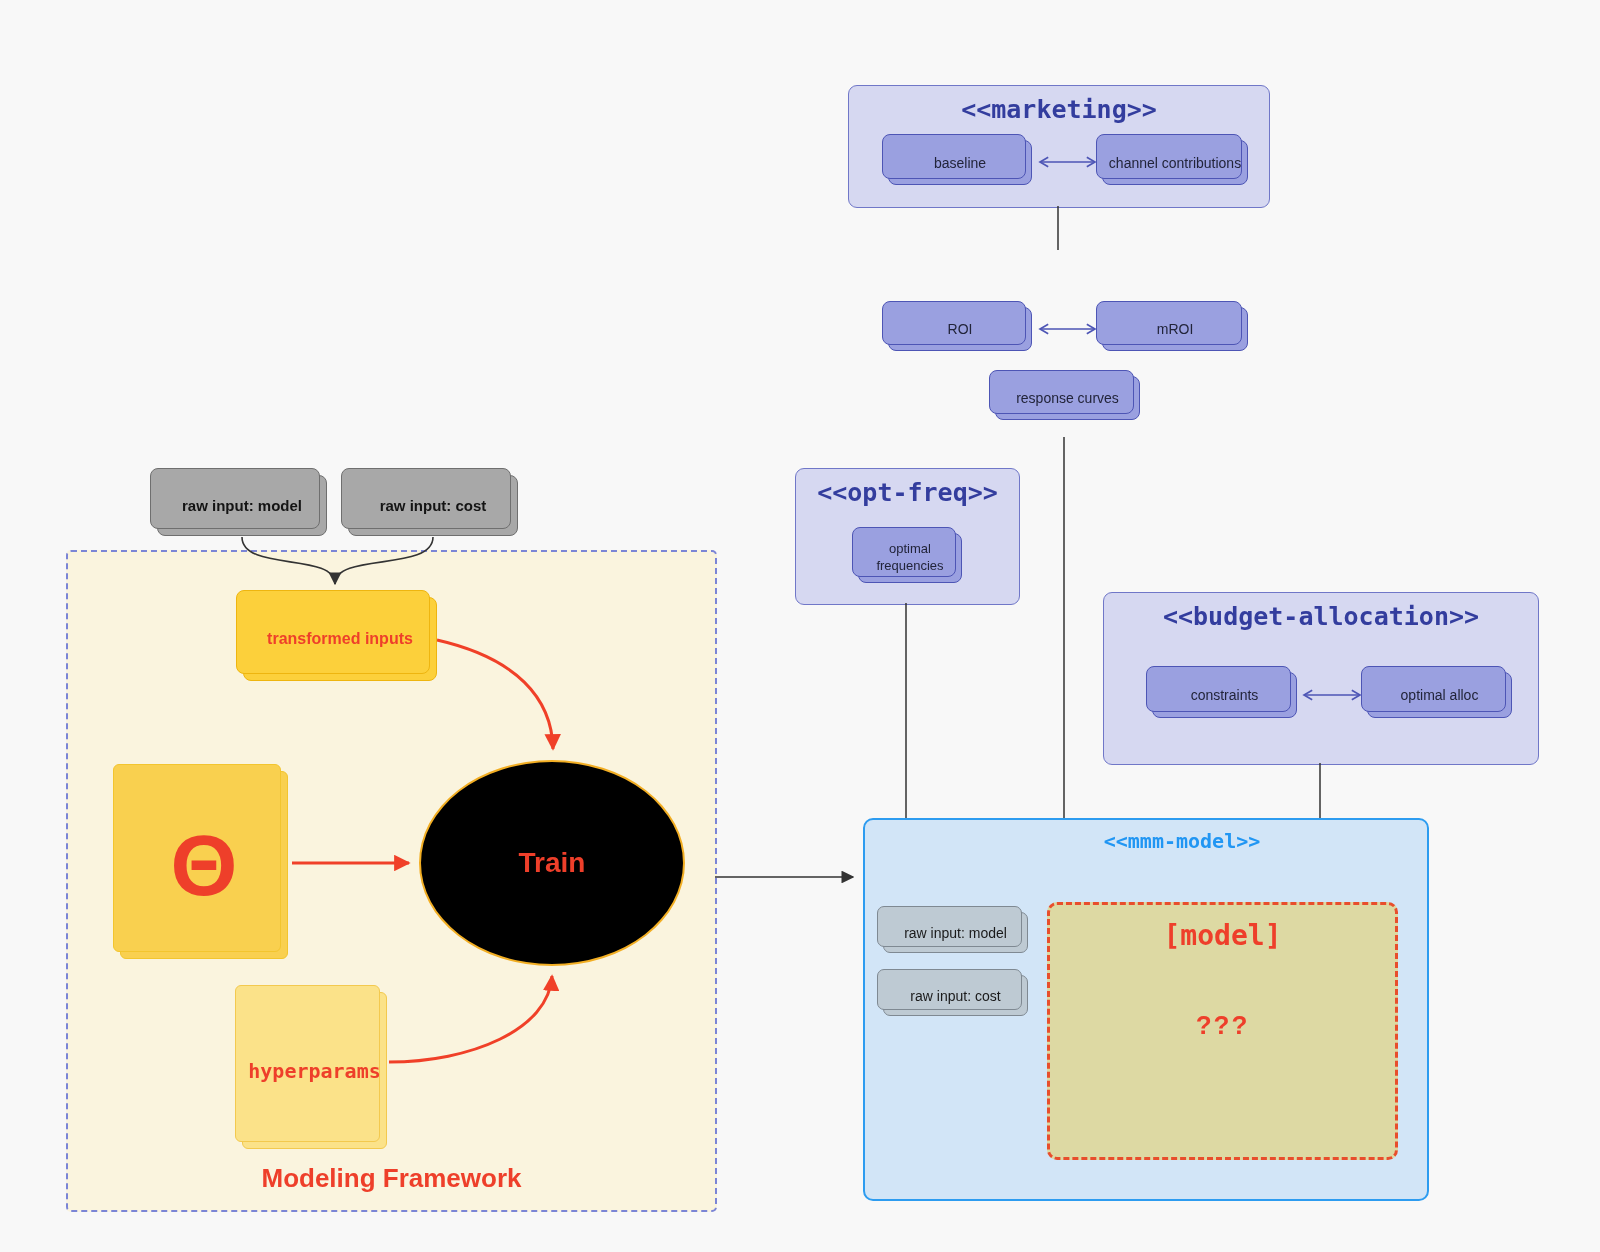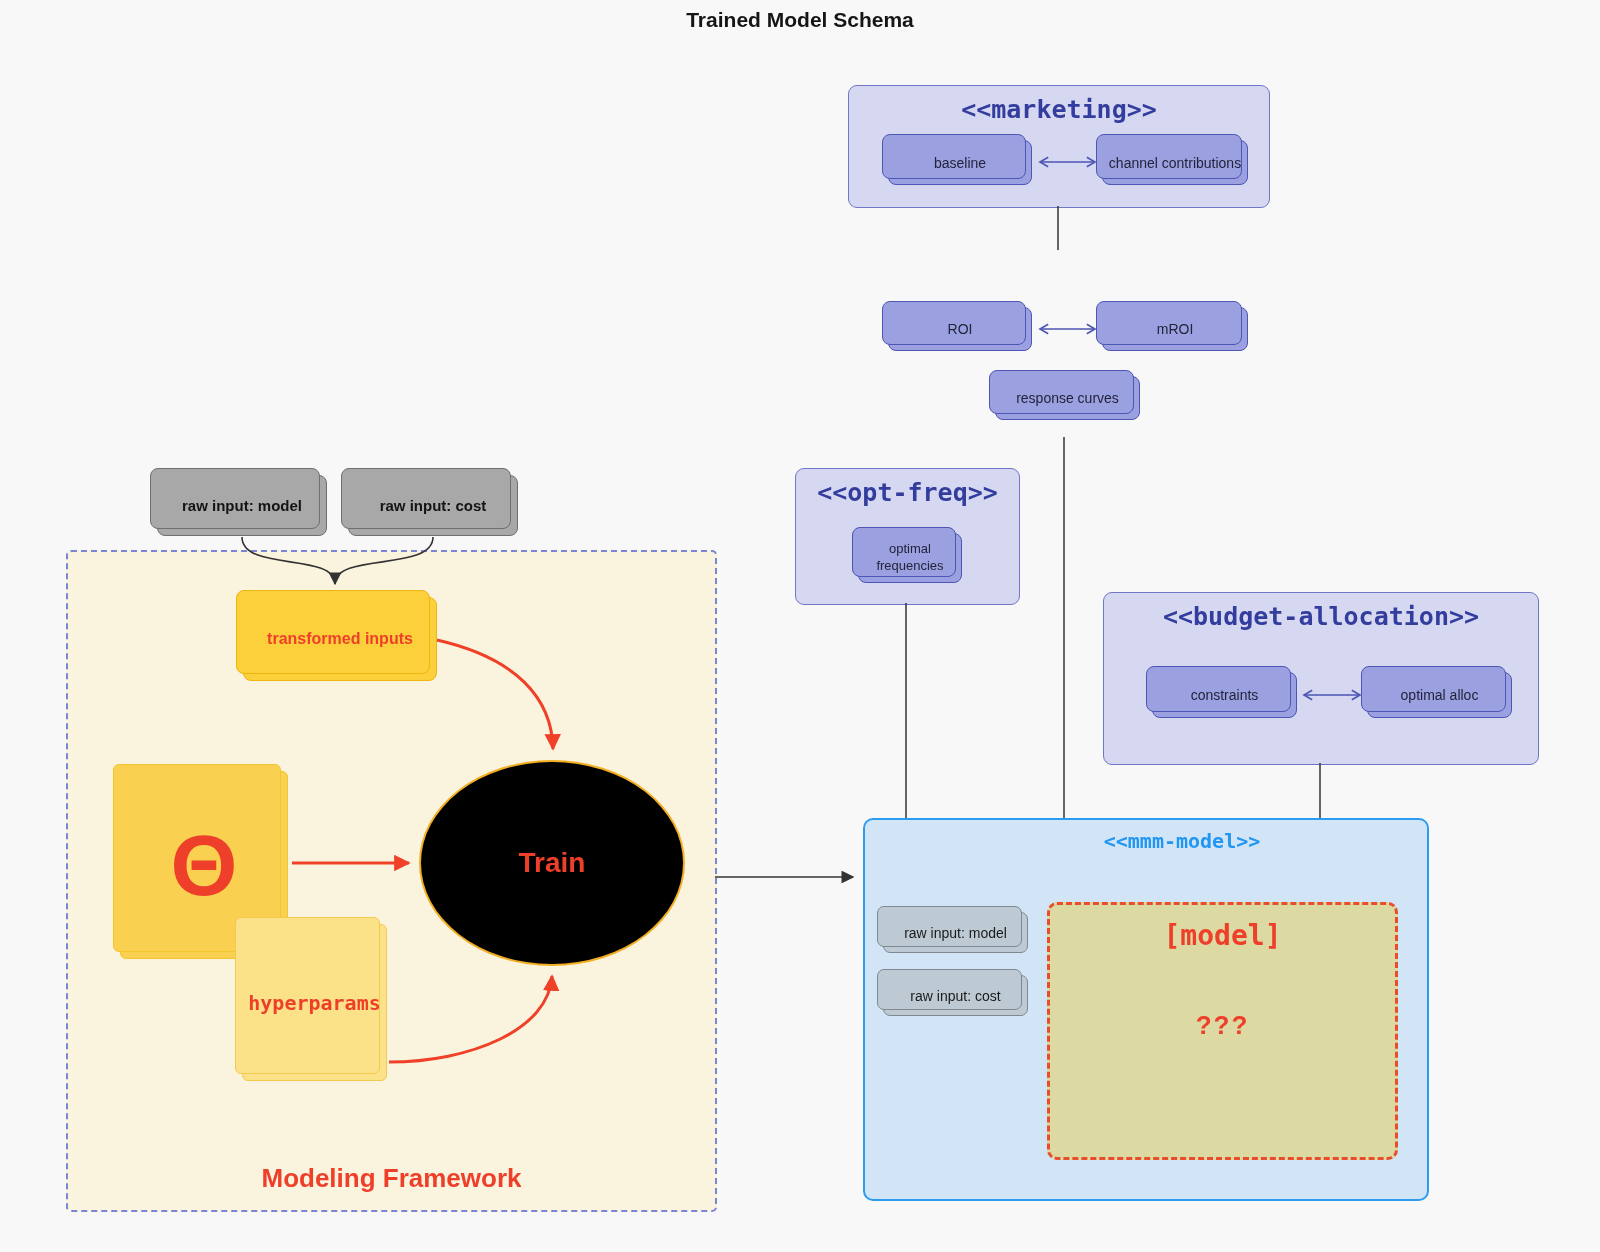--- a/index.html
+++ b/index.html
@@ -52,21 +52,21 @@
     color:var(--c-red-accent,#ee3f2a);}
 
   #n-raw-model-top{left:157px;top:475px;width:170px;height:61px;}
   #n-raw-cost-top{left:348px;top:475px;width:170px;height:61px;}
   #n-transformed{left:243px;top:597px;width:194px;height:84px;}
   #n-theta{left:120px;top:771px;width:168px;height:188px;
     font-size:86px;font-weight:bold;color:var(--c-red-accent,#ee3f2a);}
   #n-train{left:419px;top:760px;width:266px;height:206px;border-radius:50%;
     background:#000000;border:2px solid #f2ae23;
     font-size:28px;font-weight:bold;color:var(--c-red-accent,#ee3f2a);}
-  #n-hyper{left:242px;top:924px;width:145px;height:157px;}
+  #n-hyper{left:242px;top:992px;width:145px;height:157px;}
 
   #n-baseline{left:888px;top:140px;width:144px;height:45px;}
   #n-channel{left:1102px;top:140px;width:146px;height:45px;}
   #n-roi{left:888px;top:307px;width:144px;height:44px;}
   #n-mroi{left:1102px;top:307px;width:146px;height:44px;}
   #n-respcurves{left:995px;top:376px;width:145px;height:44px;}
   #n-optfreqs{left:858px;top:533px;width:104px;height:50px;font-size:13px;line-height:1.3;}
   #n-constraints{left:1152px;top:672px;width:145px;height:46px;}
   #n-optalloc{left:1367px;top:672px;width:145px;height:46px;}
   #n-raw-model-mmm{left:883px;top:912px;width:145px;height:41px;}
@@ -79,21 +79,20 @@
   .modelbox-title{margin-top:14px;font-family:"DejaVu Sans Mono",monospace;
     font-size:28px;font-weight:bold;color:var(--c-red-accent,#ee3f2a);}
   .modelbox-unknown{margin-top:58px;font-size:26px;font-weight:bold;
     color:var(--c-red-accent,#ee3f2a);letter-spacing:2px;}
 </style>
 </head>
 <body>
 
 <div id="canvas">
 
-  <div class="diagram-title">Trained Model Schema</div>
 
   <div class="group purple-group" id="g-marketing">
     <div class="group-title">&lt;&lt;marketing&gt;&gt;</div>
   </div>
   <div class="group purple-group" id="g-optfreq">
     <div class="group-title">&lt;&lt;opt-freq&gt;&gt;</div>
   </div>
   <div class="group purple-group" id="g-budget">
     <div class="group-title">&lt;&lt;budget-allocation&gt;&gt;</div>
   </div>

